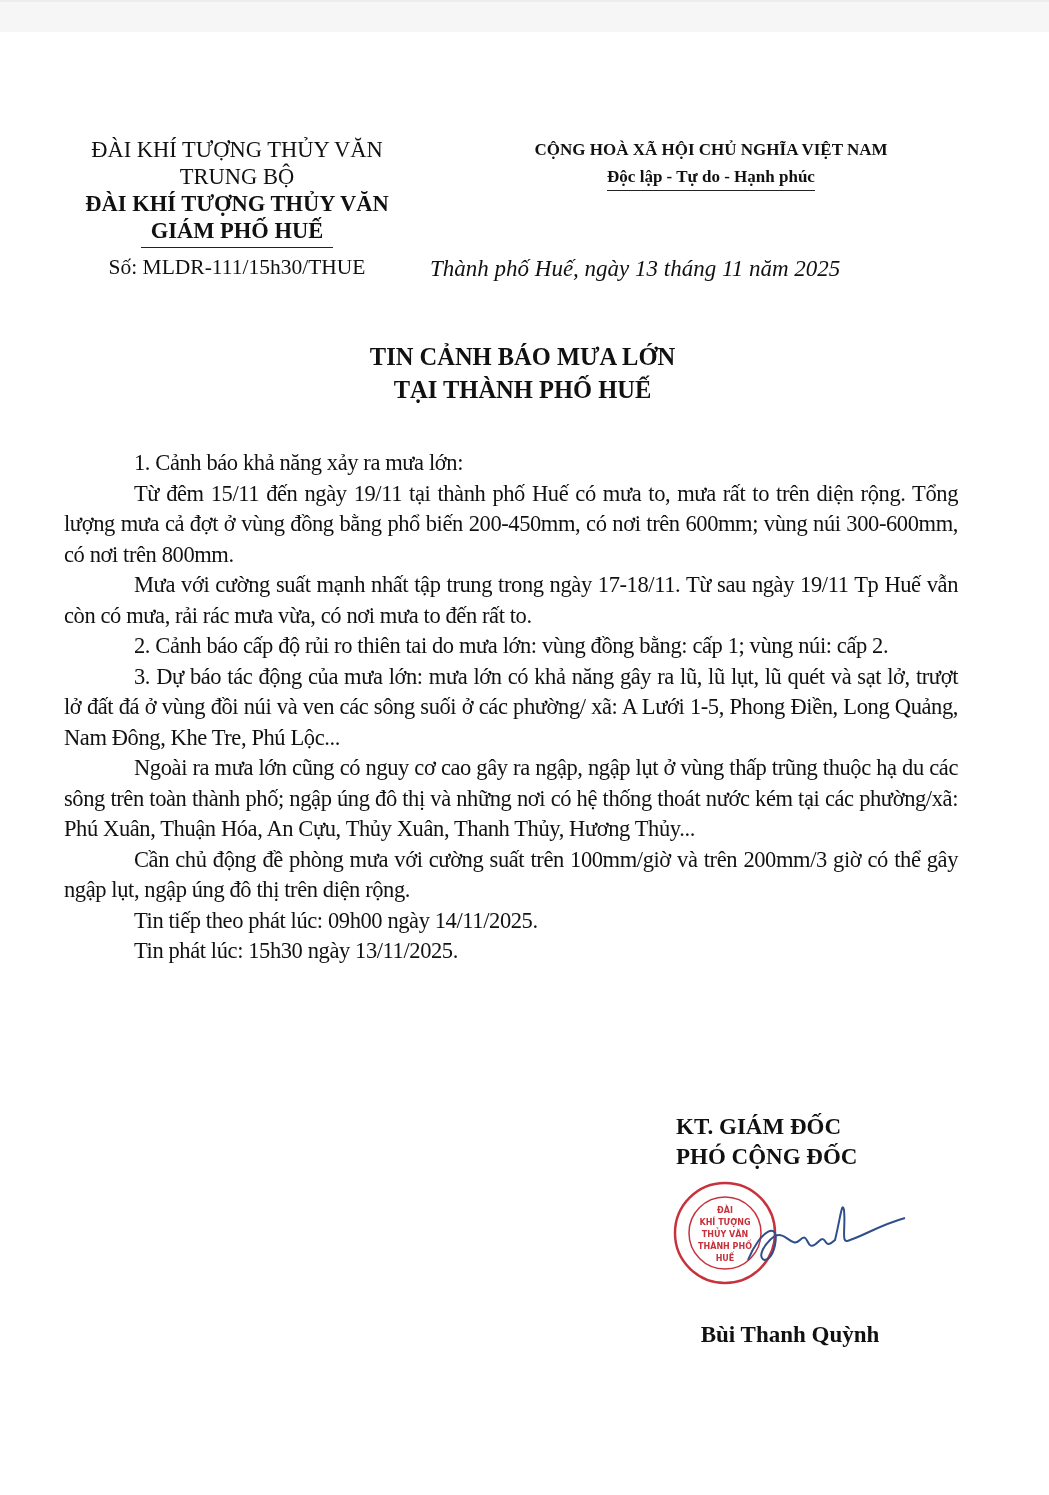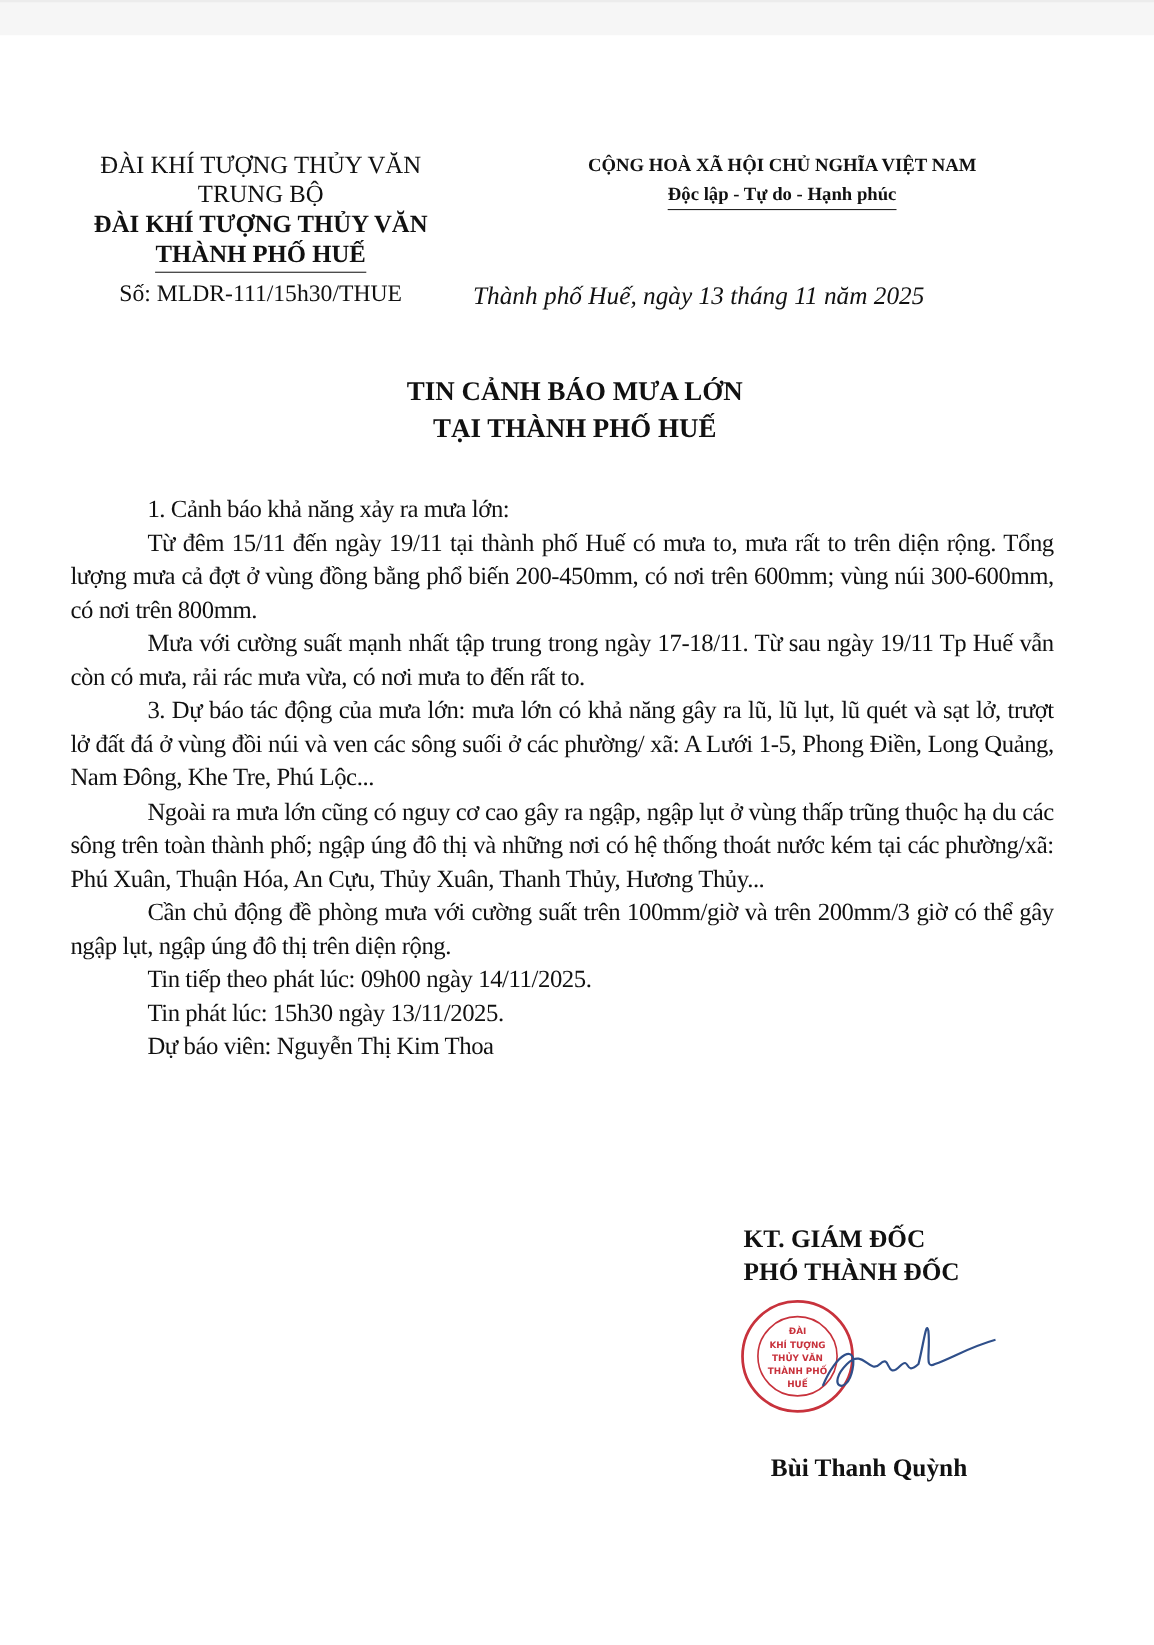--- a/index.html
+++ b/index.html
@@ -30,52 +30,52 @@
 </style>
 </head>
 <body>
 
 <div class="topbar"></div>
 
 <div class="hdr-left">
   <div>ĐÀI KHÍ TƯỢNG THỦY VĂN</div>
   <div>TRUNG BỘ</div>
   <div class="b">ĐÀI KHÍ TƯỢNG THỦY VĂN</div>
-  <div class="b">THÀNH PHỐ HUẾ</div>
+  <div class="b">GIÁM PHỐ HUẾ</div>
   <div class="rule"></div>
   <div class="num">Số: MLDR-111/15h30/THUE</div>
 </div>
 
 <div class="hdr-right">
   <div>CỘNG HOÀ XÃ HỘI CHỦ NGHĨA VIỆT NAM</div>
   <div class="motto">Độc lập - Tự do - Hạnh phúc</div>
 </div>
 
 <div class="date">Thành phố Huế, ngày 13 tháng 11 năm 2025</div>
 
 <div class="title">
   <div>TIN CẢNH BÁO MƯA LỚN</div>
   <div>TẠI THÀNH PHỐ HUẾ</div>
 </div>
 
 <div class="body">
   <p class="b">1. Cảnh báo khả năng xảy ra mưa lớn:</p>
   <p>Từ đêm 15/11 đến ngày 19/11 tại thành phố Huế có mưa to, mưa rất to trên diện rộng. Tổng lượng mưa cả đợt ở vùng đồng bằng phổ biến 200-450mm, có nơi trên 600mm; vùng núi 300-600mm, có nơi trên 800mm.</p>
   <p>Mưa với cường suất mạnh nhất tập trung trong ngày 17-18/11. Từ sau ngày 19/11 Tp Huế vẫn còn có mưa, rải rác mưa vừa, có nơi mưa to đến rất to.</p>
+  <p class="b">2. Cảnh báo cấp độ rủi ro thiên tai do mưa lớn: vùng đồng bằng: cấp 1; vùng núi: cấp 2.</p>
   <p><span class="b">3. Dự báo tác động của mưa lớn:</span><span> mưa lớn có khả năng gây ra lũ, lũ lụt, lũ quét và sạt lở, trượt lở đất đá ở vùng đồi núi và ven các sông suối ở các phường/ xã: A Lưới 1-5, Phong Điền, Long Quảng, Nam Đông, Khe Tre, Phú Lộc...</span></p>
   <p>Ngoài ra mưa lớn cũng có nguy cơ cao gây ra ngập, ngập lụt ở vùng thấp trũng thuộc hạ du các sông trên toàn thành phố; ngập úng đô thị và những nơi có hệ thống thoát nước kém tại các phường/xã: Phú Xuân, Thuận Hóa, An Cựu, Thủy Xuân, Thanh Thủy, Hương Thủy...</p>
   <p>Cần chủ động đề phòng mưa với cường suất trên 100mm/giờ và trên 200mm/3 giờ có thể gây ngập lụt, ngập úng đô thị trên diện rộng.</p>
   <p>Tin tiếp theo phát lúc: 09h00 ngày 14/11/2025.</p>
   <p>Tin phát lúc: 15h30 ngày 13/11/2025.</p>
-  <p>Dự báo viên: Nguyễn Thị Kim Thoa</p>
 </div>
 
 <div class="sign">
   <div>KT. GIÁM ĐỐC</div>
-  <div>PHÓ THÀNH ĐỐC</div>
+  <div>PHÓ CỘNG ĐỐC</div>
 </div>
 
 <svg class="stamp" viewBox="0 0 106 106">
   <circle cx="53" cy="53" r="50" fill="none" stroke="#c8323c" stroke-width="2.5"></circle>
   <circle cx="53" cy="53" r="36" fill="none" stroke="#c8323c" stroke-width="1.5"></circle>
   <text x="53" y="33" text-anchor="middle" font-size="8" fill="#c8323c" font-family="DejaVu Sans, sans-serif" font-weight="bold">ĐÀI</text>
   <text x="53" y="45" text-anchor="middle" font-size="8" fill="#c8323c" font-family="DejaVu Sans, sans-serif" font-weight="bold">KHÍ TƯỢNG</text>
   <text x="53" y="57" text-anchor="middle" font-size="8" fill="#c8323c" font-family="DejaVu Sans, sans-serif" font-weight="bold">THỦY VĂN</text>
   <text x="53" y="69" text-anchor="middle" font-size="8" fill="#c8323c" font-family="DejaVu Sans, sans-serif" font-weight="bold">THÀNH PHỐ</text>
   <text x="53" y="81" text-anchor="middle" font-size="8" fill="#c8323c" font-family="DejaVu Sans, sans-serif" font-weight="bold">HUẾ</text>

